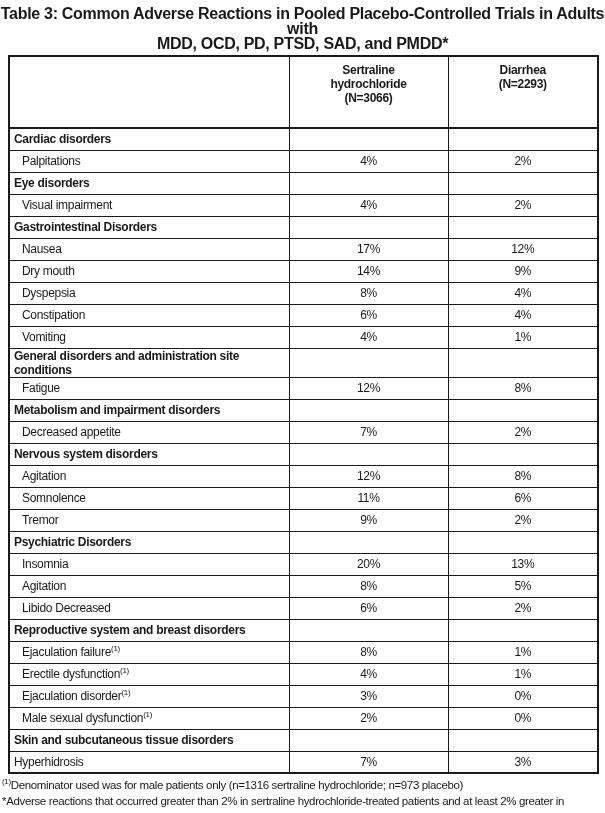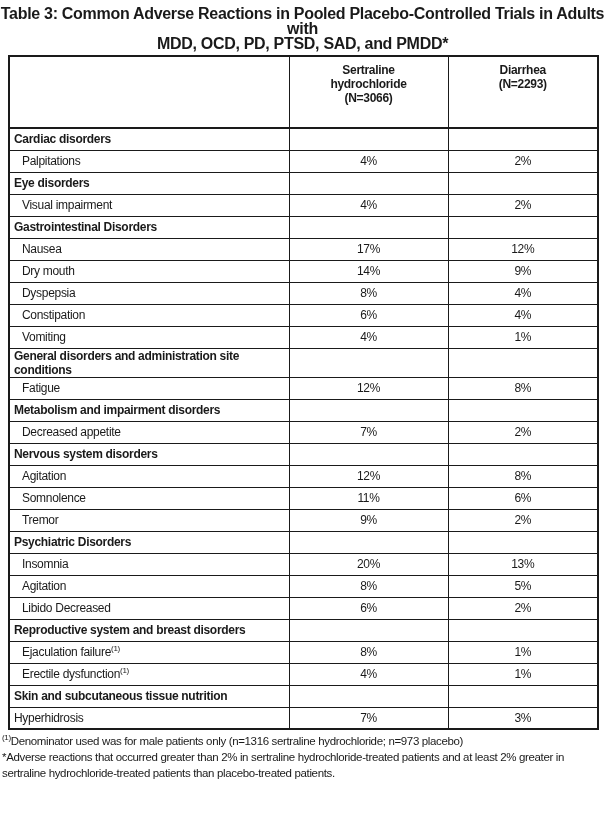--- a/index.html
+++ b/index.html
@@ -221,21 +221,31 @@
           <td class="label item indent">Ejaculation failure<sup>(1)</sup></td>
           <td class="val">8%</td>
           <td class="val">1%</td>
         </tr>
         <tr>
           <td class="label item indent">Erectile dysfunction<sup>(1)</sup></td>
           <td class="val">4%</td>
           <td class="val">1%</td>
         </tr>
         <tr>
-          <td class="label category">Skin and subcutaneous tissue nutrition</td>
+          <td class="label item indent">Ejaculation disorder<sup>(1)</sup></td>
+          <td class="val">3%</td>
+          <td class="val">0%</td>
+        </tr>
+        <tr>
+          <td class="label item indent">Male sexual dysfunction<sup>(1)</sup></td>
+          <td class="val">2%</td>
+          <td class="val">0%</td>
+        </tr>
+        <tr>
+          <td class="label category">Skin and subcutaneous tissue disorders</td>
           <td class="val"></td>
           <td class="val"></td>
         </tr>
         <tr>
           <td class="label item">Hyperhidrosis</td>
           <td class="val">7%</td>
           <td class="val">3%</td>
         </tr>
       </tbody>
   </table>

